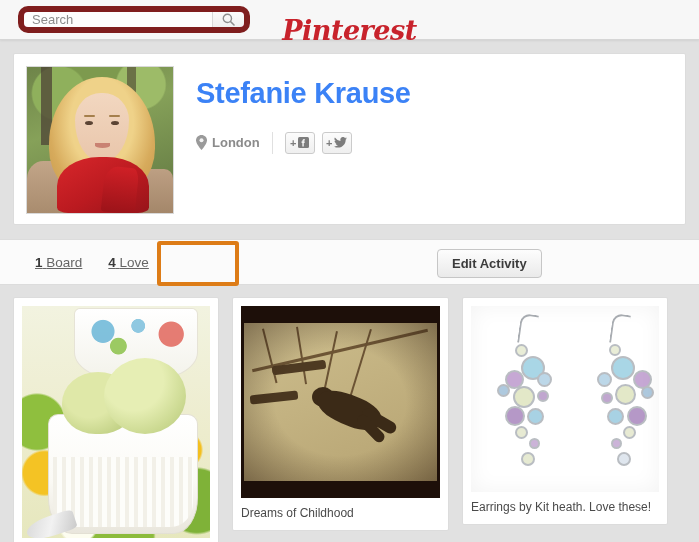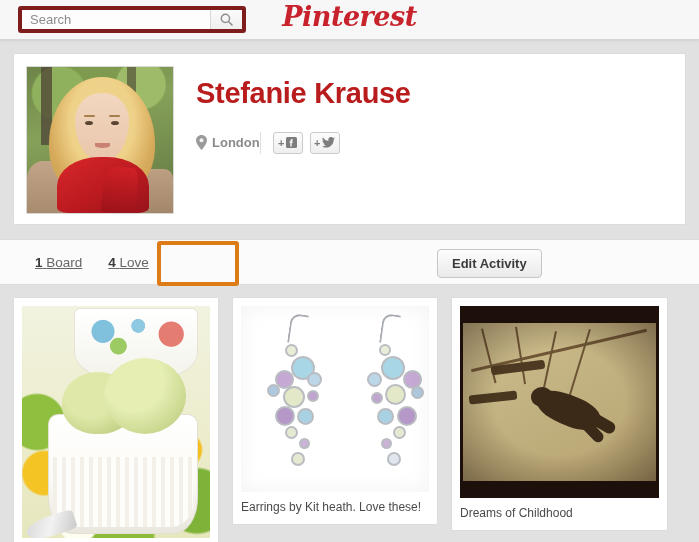--- a/index.html
+++ b/index.html
@@ -19,22 +19,22 @@
     height: 40px;
     background: #f7f7f7;
     border-bottom: 1px solid #d6d6d6;
     box-shadow: 0 1px 2px rgba(0,0,0,.07);
   }
   .search-wrap {
     position: absolute;
     left: 18px; top: 6px;
     display: flex;
     height: 27px;
-    border: 4px solid #7f1d1d;
-    border-radius: 3px;
+    border: 6px solid #7f1d1d;
+    border-radius: 10px;
     background: #be185d;
     overflow: hidden;
   }
   .search-input {
     width: 188px;
     border: none;
     outline: none;
     background: #fdfdfd;
     font-family: "Liberation Sans", sans-serif;
     font-size: 13px;
@@ -47,21 +47,21 @@
     background: linear-gradient(#fbfbfb, #efefef);
     border: none;
     border-left: 1px solid #d8d8d8;
     display: flex; align-items: center; justify-content: center;
     cursor: pointer;
   }
   .search-btn svg { display: block; }
 
   .brand {
     position: absolute;
-    left: 0; right: 0; top: 1px;
+    left: 0; right: 0; top: 15px;
     text-align: center;
     pointer-events: none;
   }
   .brand-logo {
     display: inline-block;
     font-family: "DejaVu Serif", serif;
     font-style: italic;
     font-weight: bold;
     font-size: 27px;
     color: #c8232c;
@@ -163,21 +163,21 @@
   }
 
   .profile-info {
     flex: 1;
     padding-left: 22px;
     padding-top: 12px;
   }
   .profile-name {
     font-size: 29px;
     font-weight: bold;
-    color: #b91c1c;
+    color: #3b82f6;
     line-height: 1.1;
     letter-spacing: -0.3px;
   }
   .profile-bio {
     margin-top: 16px;
     font-size: 13.5px;
     line-height: 1.45;
     color: #555;
     max-width: 478px;
   }
@@ -185,20 +185,21 @@
     margin-top: 22px;
     display: flex;
     align-items: center;
   }
   .location {
     display: flex;
     align-items: center;
     font-size: 13px;
     font-weight: bold;
     color: #8b8b8b;
+    padding-right: 12px;
     border-right: 1px solid #e0e0e0;
     height: 22px;
   }
   .pin-icon { margin-right: 5px; display: block; }
   .social-btns { display: flex; gap: 7px; padding-left: 12px; }
   .social-btn {
     width: 30px; height: 22px;
     border: 1px solid #cbcbcb;
     border-radius: 3px;
     background: linear-gradient(#fcfcfc, #efefef);
@@ -512,20 +513,40 @@
 
   <div class="pin-card">
     <div class="pin-img ic-scene">
       <div class="ic-cloth"></div>
       <div class="ic-bowl-back"></div>
       <div class="ic-spoon"></div>
       <div class="ic-ramekin"></div>
       <div class="ic-scoop1"></div>
       <div class="ic-scoop2"></div>
     </div>
+  </div>
+
+  <div class="pin-card wide">
+    <div class="pin-img sw-scene">
+      <div class="sw-inner">
+        <div class="sw-bar"></div>
+        <div class="sw-rope1"></div>
+        <div class="sw-rope2"></div>
+        <div class="sw-rope3"></div>
+        <div class="sw-rope4"></div>
+        <div class="sw-seat1"></div>
+        <div class="sw-seat2"></div>
+        <div class="sw-head"></div>
+        <div class="sw-body"></div>
+        <div class="sw-leg1"></div>
+        <div class="sw-leg2"></div>
+        <div class="sw-vig"></div>
+      </div>
+    </div>
+    <div class="pin-caption">Dreams of Childhood</div>
   </div>
 
   <div class="pin-card">
     <div class="pin-img er-scene">
       <div class="er-group er-left">
         <div class="er-hook"></div>
         <div class="er-gem" style="left:24px;top:30px;width:13px;height:13px;background:#e9edd7;"></div>
         <div class="er-gem" style="left:30px;top:42px;width:24px;height:24px;background:#a9d6e6;"></div>
         <div class="er-gem" style="left:14px;top:56px;width:19px;height:19px;background:#c6a8d4;"></div>
         <div class="er-gem" style="left:46px;top:58px;width:15px;height:15px;background:#bcd7e8;"></div>
@@ -550,33 +571,13 @@
         <div class="er-gem" style="left:44px;top:92px;width:20px;height:20px;background:#b598c7;"></div>
         <div class="er-gem" style="left:24px;top:94px;width:17px;height:17px;background:#a8d2e4;"></div>
         <div class="er-gem" style="left:40px;top:112px;width:13px;height:13px;background:#e7ead3;"></div>
         <div class="er-gem" style="left:28px;top:124px;width:11px;height:11px;background:#cbb3d8;"></div>
         <div class="er-gem" style="left:34px;top:138px;width:14px;height:14px;background:#dfe6ee;"></div>
       </div>
       <div class="er-vig"></div>
     </div>
     <div class="pin-caption">Earrings by Kit heath. Love these!</div>
   </div>
-
-  <div class="pin-card wide">
-    <div class="pin-img sw-scene">
-      <div class="sw-inner">
-        <div class="sw-bar"></div>
-        <div class="sw-rope1"></div>
-        <div class="sw-rope2"></div>
-        <div class="sw-rope3"></div>
-        <div class="sw-rope4"></div>
-        <div class="sw-seat1"></div>
-        <div class="sw-seat2"></div>
-        <div class="sw-head"></div>
-        <div class="sw-body"></div>
-        <div class="sw-leg1"></div>
-        <div class="sw-leg2"></div>
-        <div class="sw-vig"></div>
-      </div>
-    </div>
-    <div class="pin-caption">Dreams of Childhood</div>
-  </div>
 </div>
 
 </body></html>

